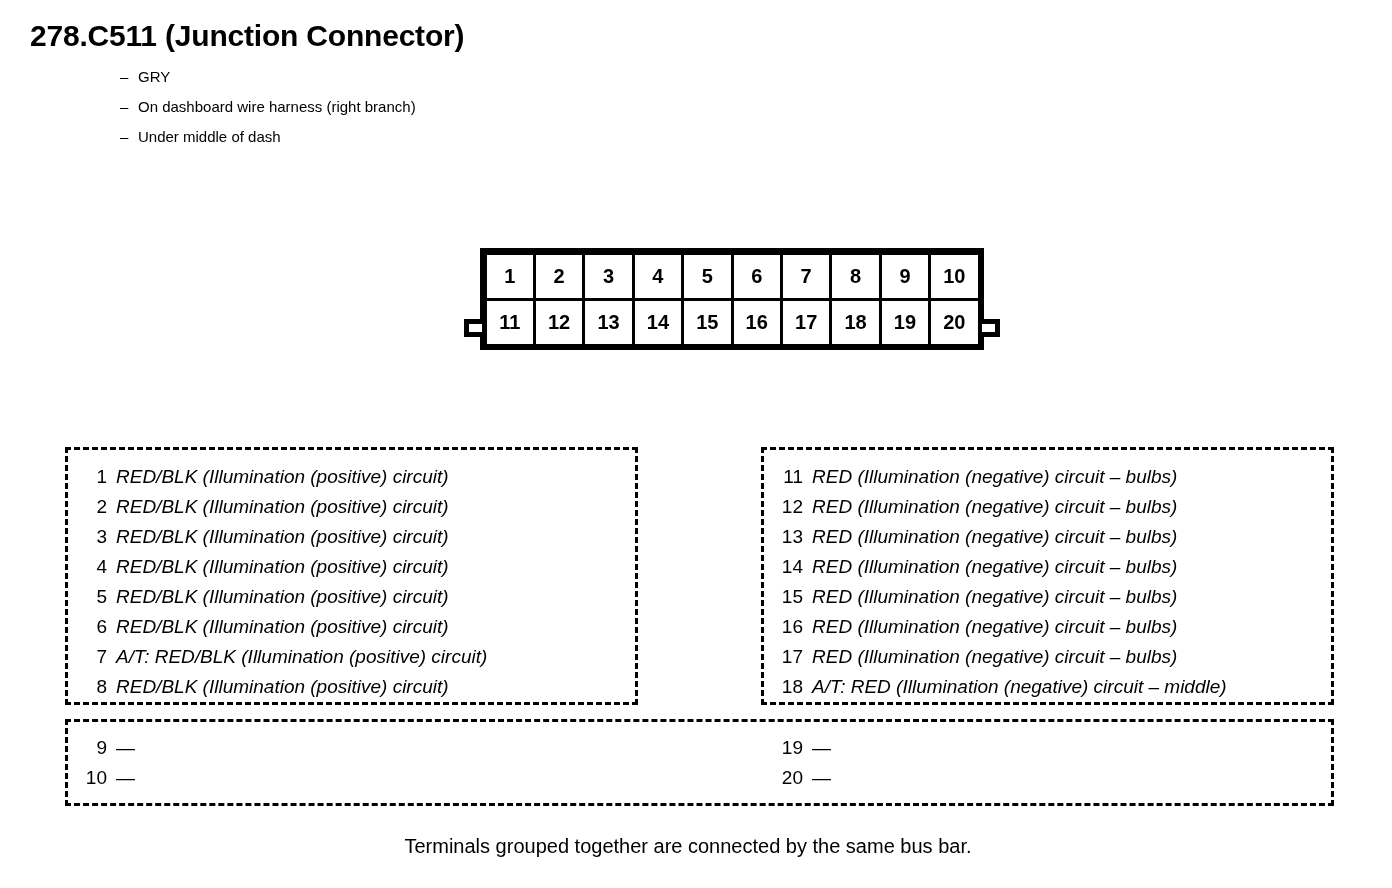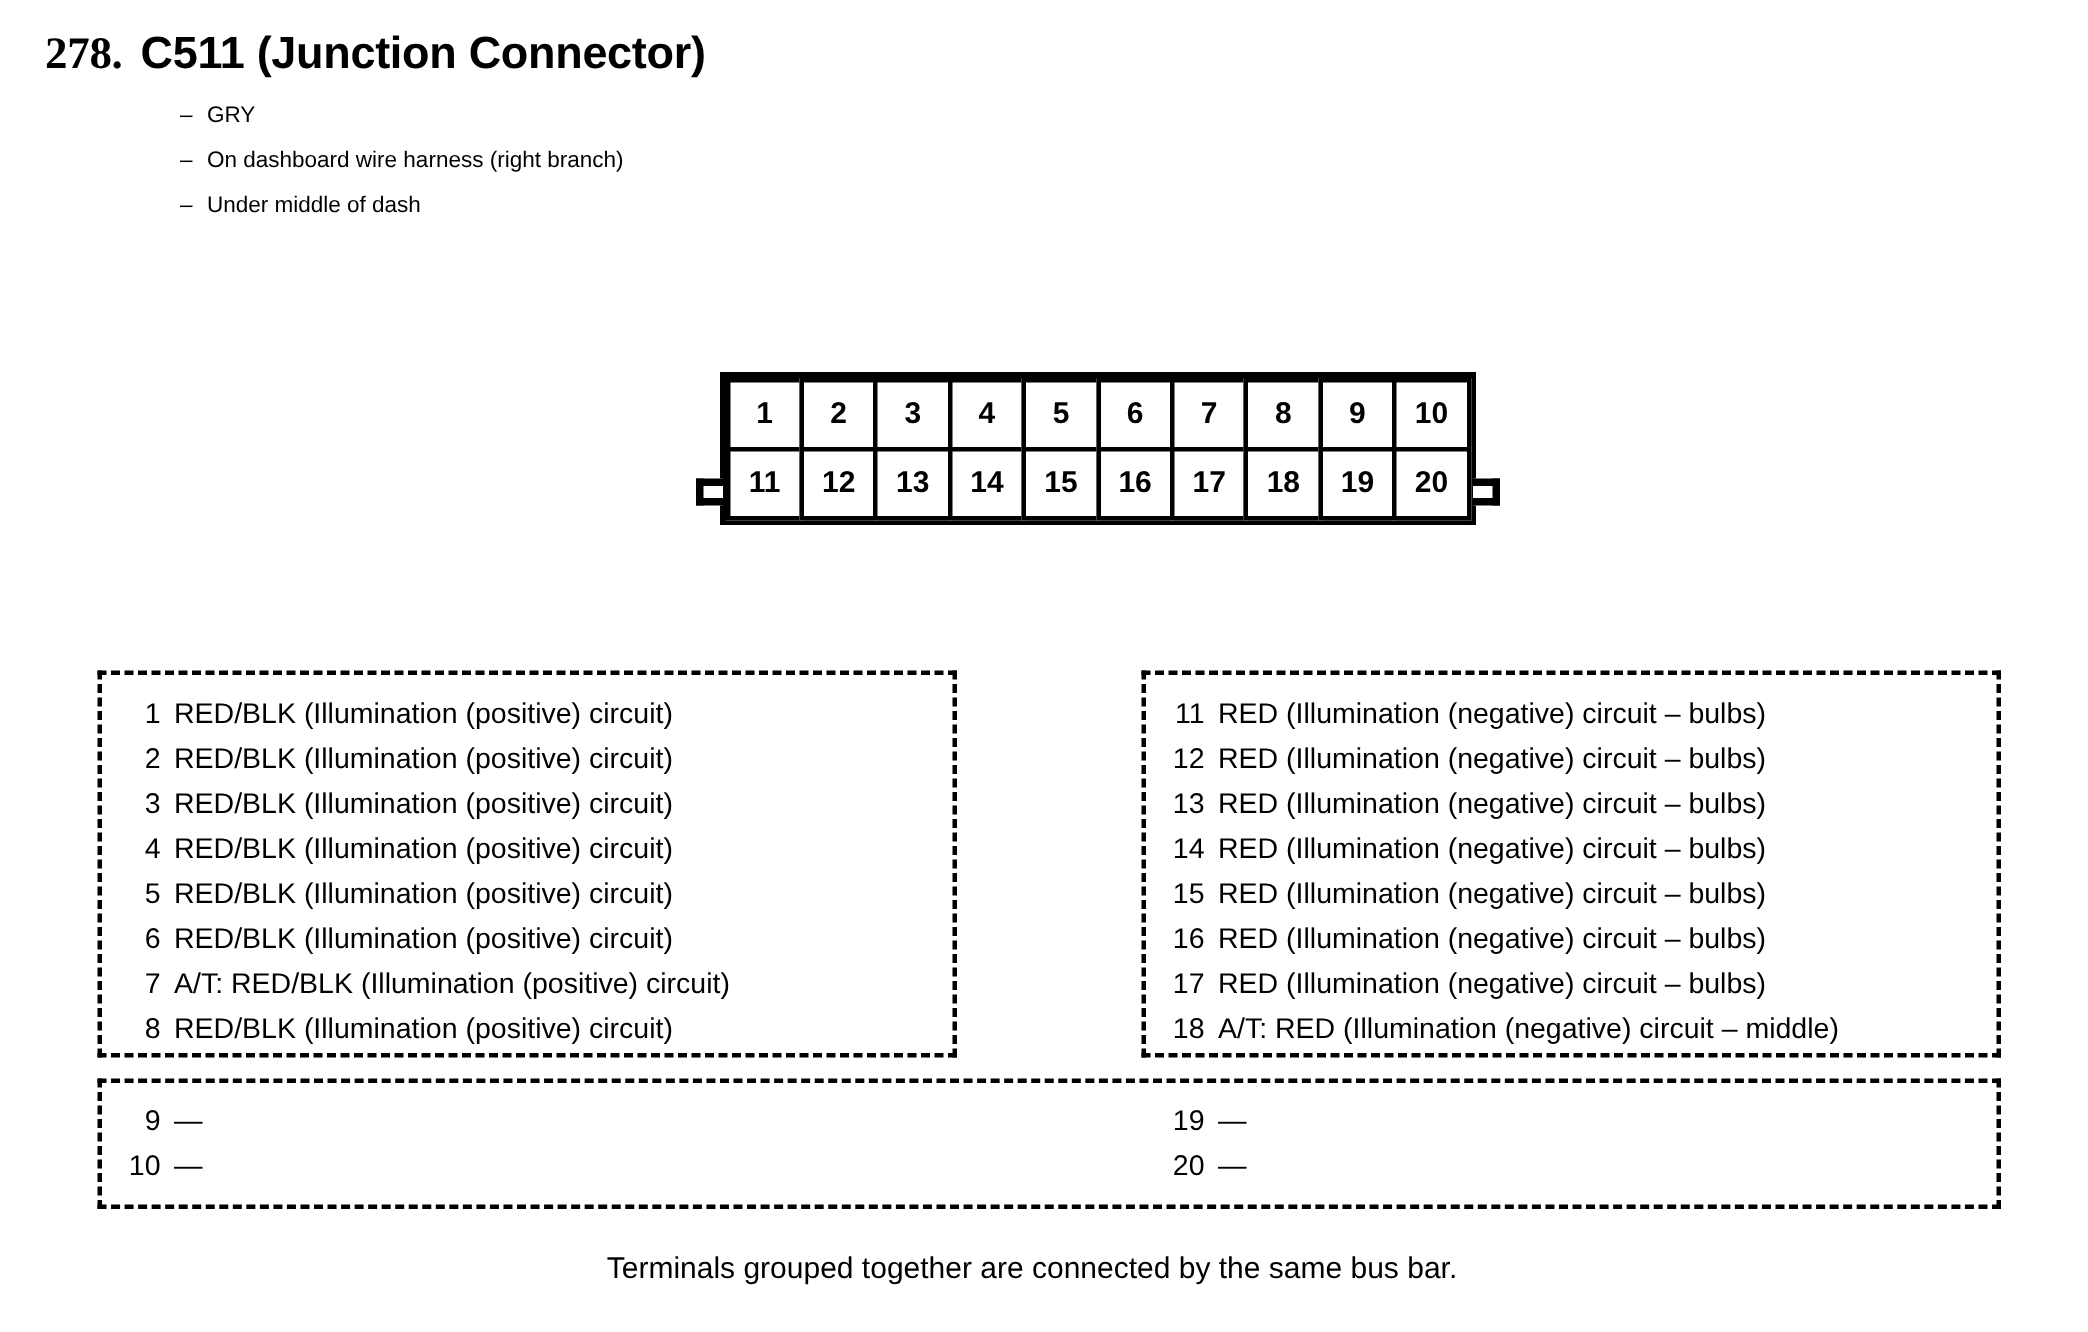--- a/index.html
+++ b/index.html
@@ -25,22 +25,21 @@
   }
   #page-title {
     font-size: 30px;
     font-weight: bold;
     letter-spacing: -0.2px;
     white-space: nowrap;
     line-height: 36px;
   }
   #title-number {
     display: inline-block;
-    margin-right: 12px;
-    font-family: Liberation Serif, serif;
+    margin-right: 0;
   }
   #bullet-list {
     margin-top: 8px;
     padding-left: 90px;
   }
   .bullet-row {
     font-size: 15px;
     line-height: 30px;
     white-space: nowrap;
   }
@@ -143,20 +142,21 @@
   }
   .pin-entry .pin-num {
     width: 48px;
     text-align: right;
     flex: 0 0 48px;
     padding-right: 9px;
     box-sizing: border-box;
   }
   .pin-entry .pin-desc {
     flex: 1 1 auto;
+    font-style: italic;
   }
 
   
   #bottom-cols {
     display: flex;
     padding-top: 11px;
   }
   #bottom-col-left { width: 696px; flex: 0 0 696px; }
   #bottom-col-right { flex: 1 1 auto; }
 

